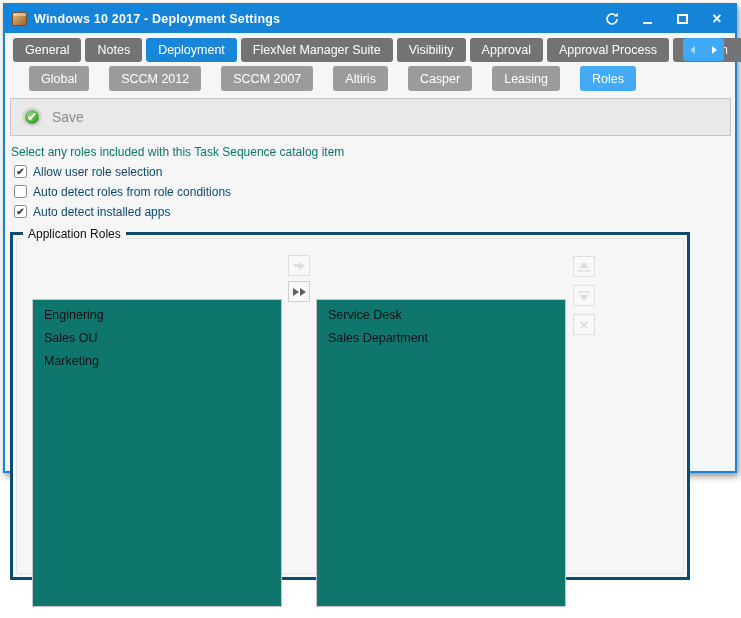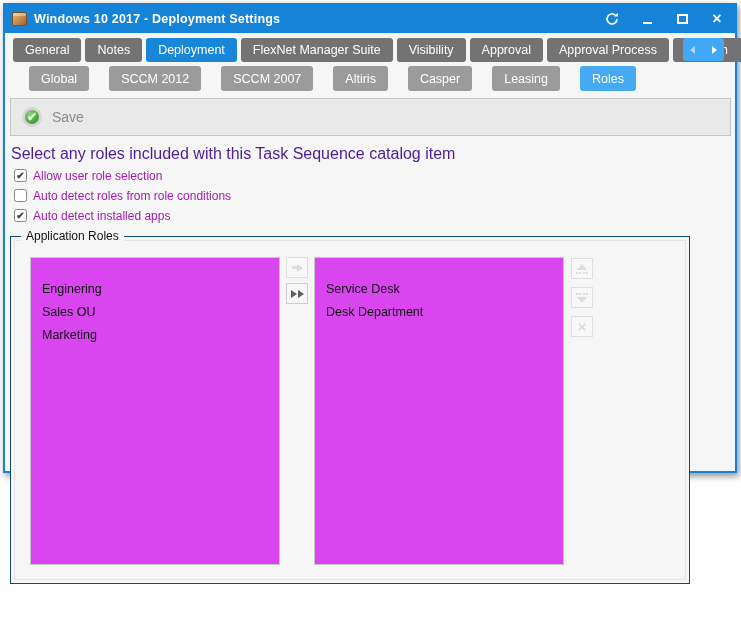--- a/index.html
+++ b/index.html
@@ -52,40 +52,40 @@
              border:1px solid #c6c6c6; display:flex; align-items:center;
              padding-left:11px; cursor:pointer; }
   .save-icon { width:20px; height:20px; border-radius:50%;
                border:3px solid #d6d6d6;
                background:radial-gradient(circle at 35% 28%, #90d180 0%, #4caf3d 55%, #2a8c22 100%);
                color:#fff; display:flex; align-items:center; justify-content:center;
                font-size:12px; font-weight:bold; }
   .save-label { margin-left:10px; color:#8b8b8b; font-size:14px; }
 
   
-  .instruction { margin:9px 0 0 6px; font-size:16px; color:#4c1d95; }
+  .instruction { margin:9px 0 0 6px; font-size:12px; color:#0f766e; }
   .cb-row { display:flex; align-items:center; margin:5px 0 0 9px; height:15px;
             cursor:pointer; }
   .cb { width:13px; height:13px; border:1px solid #888; border-radius:2.5px;
         background:#fff; display:flex; align-items:center; justify-content:center;
         flex:0 0 auto; }
   .cb .tick { display:none; font-size:10px; line-height:10px; color:#3c3c3c;
               font-weight:bold; }
   .cb.checked .tick { display:block; }
-  .cb-label { margin-left:6px; font-size:12px; color:#a21caf; }
+  .cb-label { margin-left:6px; font-size:12px; color:#0c4a6e; }
 
   
   .groupbox { position:relative; margin:13px 0 0 5px; width:680px; height:348px;
-              border:1px solid #0c4a6e; background:#f6f6f6; }
+              border:3px solid #0c4a6e; background:#f6f6f6; }
   .groupbox-inner { position:absolute; inset:3px; border:1px solid #e4e4e4; }
   .groupbox-label { position:absolute; top:-8px; left:10px; background:#f6f6f6;
                     padding:0 5px; font-size:12px; color:#111; }
 
-  .listbox { position:absolute; width:250px; height:308px; background:#d946ef;
-             border:1px solid #c6c6c6; padding-top:20px; overflow:hidden; }
+  .listbox { position:absolute; width:250px; height:308px; background:#0f766e;
+             border:1px solid #c6c6c6; padding-top:4px; overflow:hidden;margin-top:44px; }
   .listbox.left-list { left:19px; top:20px; }
   .listbox.right-list { left:303px; top:20px; }
   .list-item { height:23px; line-height:23px; padding-left:11px; font-size:12.5px;
                color:#111; cursor:pointer; }
 
   .sq-btn { position:absolute; width:22px; height:21px; background:#f7f7f7;
             border:1px solid #cfcfcf; display:flex; align-items:center;
             justify-content:center; color:#5f5f5f; cursor:pointer; padding:0; }
   .sq-btn.disabled { color:#dcdcdc; border-color:#dedede; background:#f8f8f8; }
   .btn-move-right { left:275px; top:20px; }
@@ -234,21 +234,21 @@
     </button>
     <button class="sq-btn btn-move-all">
       <span class="icon double">
           <i class="head"></i>
           <i class="head"></i>
         </span>
     </button>
 
     <div class="listbox right-list">
       <div class="list-item">Service Desk</div>
-      <div class="list-item">Desk Department</div>
+      <div class="list-item">Sales Department</div>
     </div>
 
     <button class="sq-btn btn-up disabled">
       <span class="icon updown">
           <i class="tri-up"></i>
           <i class="dotline"></i>
         </span>
     </button>
     <button class="sq-btn btn-down disabled">
       <span class="icon updown">

